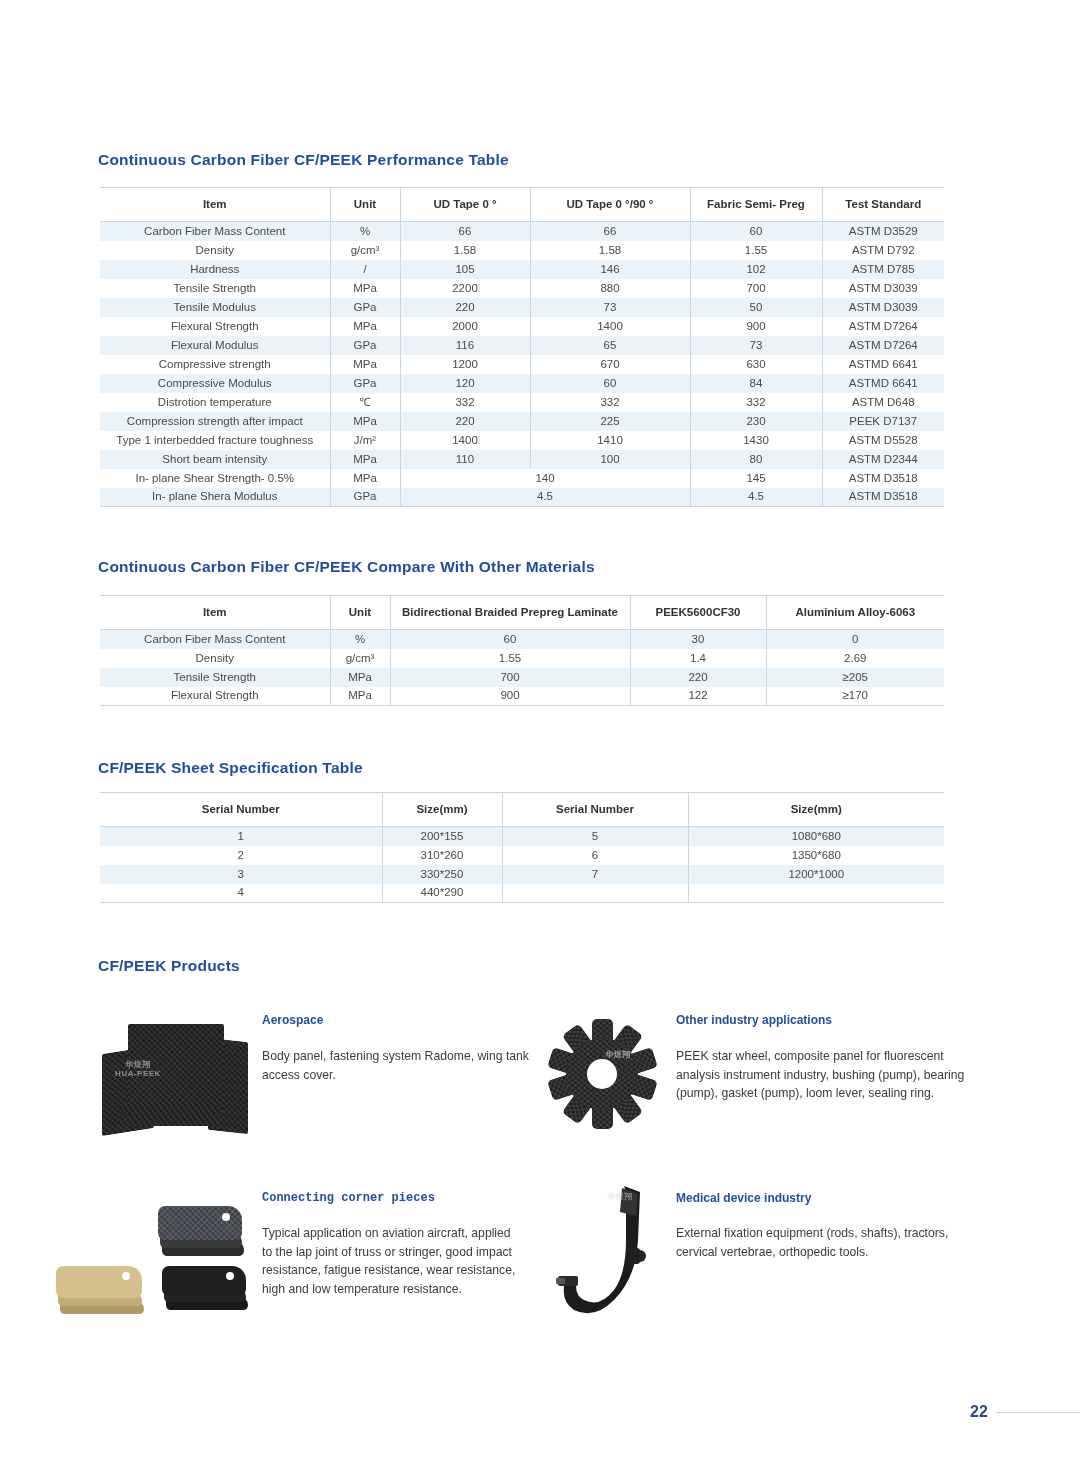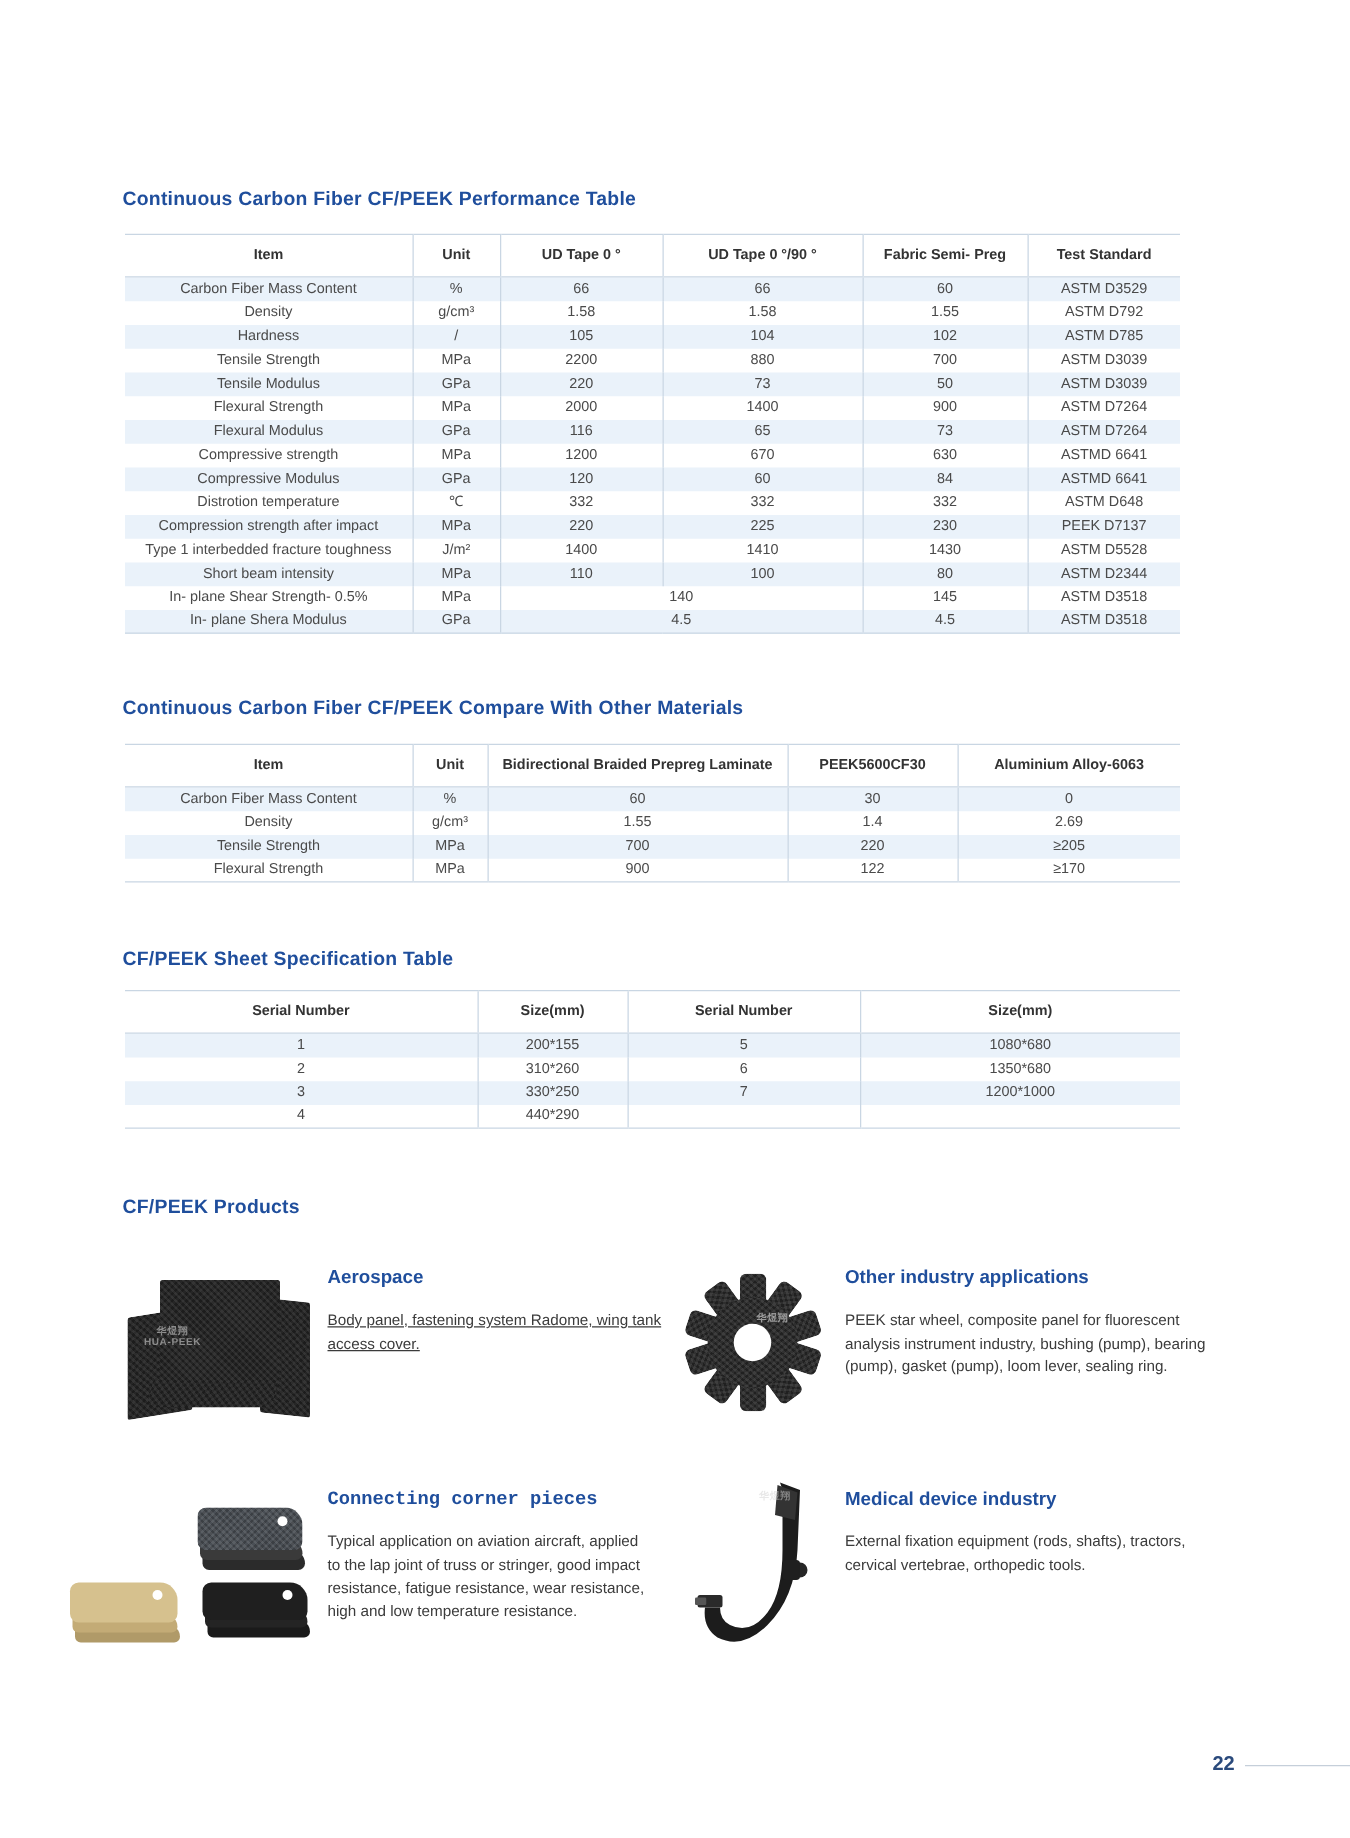--- a/index.html
+++ b/index.html
@@ -58,21 +58,21 @@
   .tbl tbody tr:last-child td { border-bottom: 1px solid #c9d6e3; }
 
   
   .vsep { border-left: 1px solid #c9d6e3; }
 
   
   .prod-title {
     position: absolute;
     color: #1f4e9c;
     font-weight: bold;
-    font-size: 15px;
+    font-size: 12px;
     white-space: nowrap;
   }
   .prod-desc {
     position: absolute;
     color: #3b3b3b;
     font-size: 12.2px;
     line-height: 1.52;
   }
 
   
@@ -194,21 +194,21 @@
           <td class="vsep">g/cm³</td>
           <td class="vsep">1.58</td>
           <td class="vsep">1.58</td>
           <td class="vsep">1.55</td>
           <td class="vsep">ASTM D792</td>
         </tr>
         <tr class="alt">
           <td>Hardness</td>
           <td class="vsep">/</td>
           <td class="vsep">105</td>
-          <td class="vsep">104</td>
+          <td class="vsep">146</td>
           <td class="vsep">102</td>
           <td class="vsep">ASTM D785</td>
         </tr>
         <tr>
           <td>Tensile Strength</td>
           <td class="vsep">MPa</td>
           <td class="vsep">2200</td>
           <td class="vsep">880</td>
           <td class="vsep">700</td>
           <td class="vsep">ASTM D3039</td>
@@ -402,21 +402,21 @@
 
   <div class="img-box" style="left:100px; top:1012px; width:150px; height:125px;">
     <div class="panel" style="left:2px; top:38px; width:52px; height:82px; transform:skewY(-9deg); border-radius:2px;"></div>
     <div class="panel" style="left:108px; top:28px; width:40px; height:92px; transform:skewY(6deg); border-radius:2px;"></div>
     <div class="panel" style="left:28px; top:12px; width:96px; height:96px; border-radius:2px;"></div>
     <div class="panel" style="left:20px; top:92px; width:100px; height:22px; transform:skewX(-14deg); border-radius:2px;"></div>
     <div class="wm" style="left:10px; top:48px; width:56px;">华煜翔<br>HUA-PEEK</div>
   </div>
 
   <div class="prod-title" style="left:262px; top:1013px;">Aerospace</div>
-  <div class="prod-desc" style="left:262px; top:1047px; width:290px;text-decoration:underline;">Body panel, fastening system Radome, wing tank access cover.</div>
+  <div class="prod-desc" style="left:262px; top:1047px; width:290px;">Body panel, fastening system Radome, wing tank access cover.</div>
 
   <div class="img-box starwheel" style="left:540px; top:1012px; width:124px; height:124px;">
     <div class="lobe" style="transform:rotate(0deg) translateY(-26px);"></div>
     <div class="lobe" style="transform:rotate(36deg) translateY(-26px);"></div>
     <div class="lobe" style="transform:rotate(72deg) translateY(-26px);"></div>
     <div class="lobe" style="transform:rotate(108deg) translateY(-26px);"></div>
     <div class="lobe" style="transform:rotate(144deg) translateY(-26px);"></div>
     <div class="lobe" style="transform:rotate(180deg) translateY(-26px);"></div>
     <div class="lobe" style="transform:rotate(216deg) translateY(-26px);"></div>
     <div class="lobe" style="transform:rotate(252deg) translateY(-26px);"></div>

